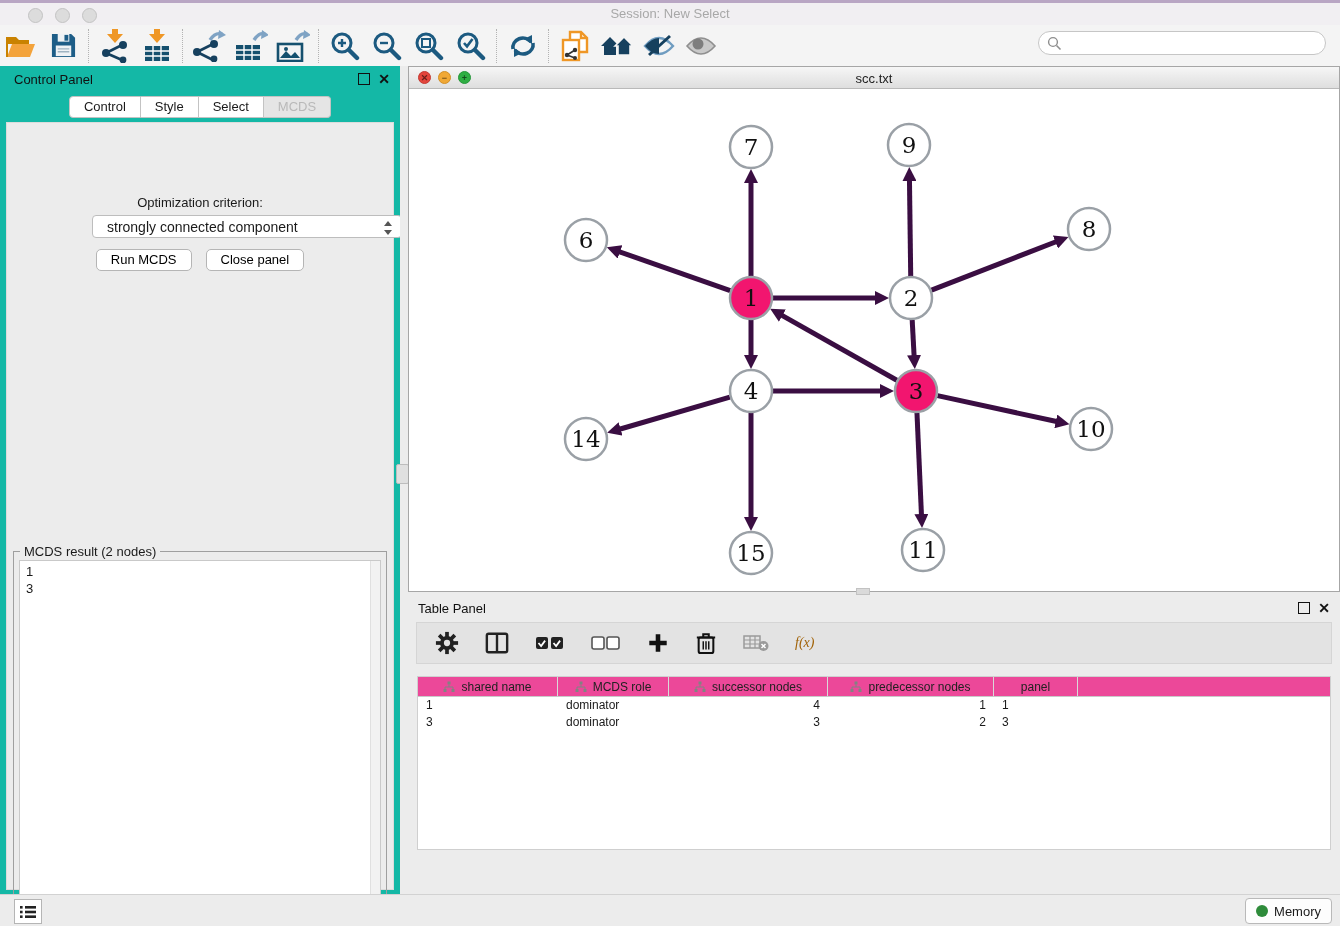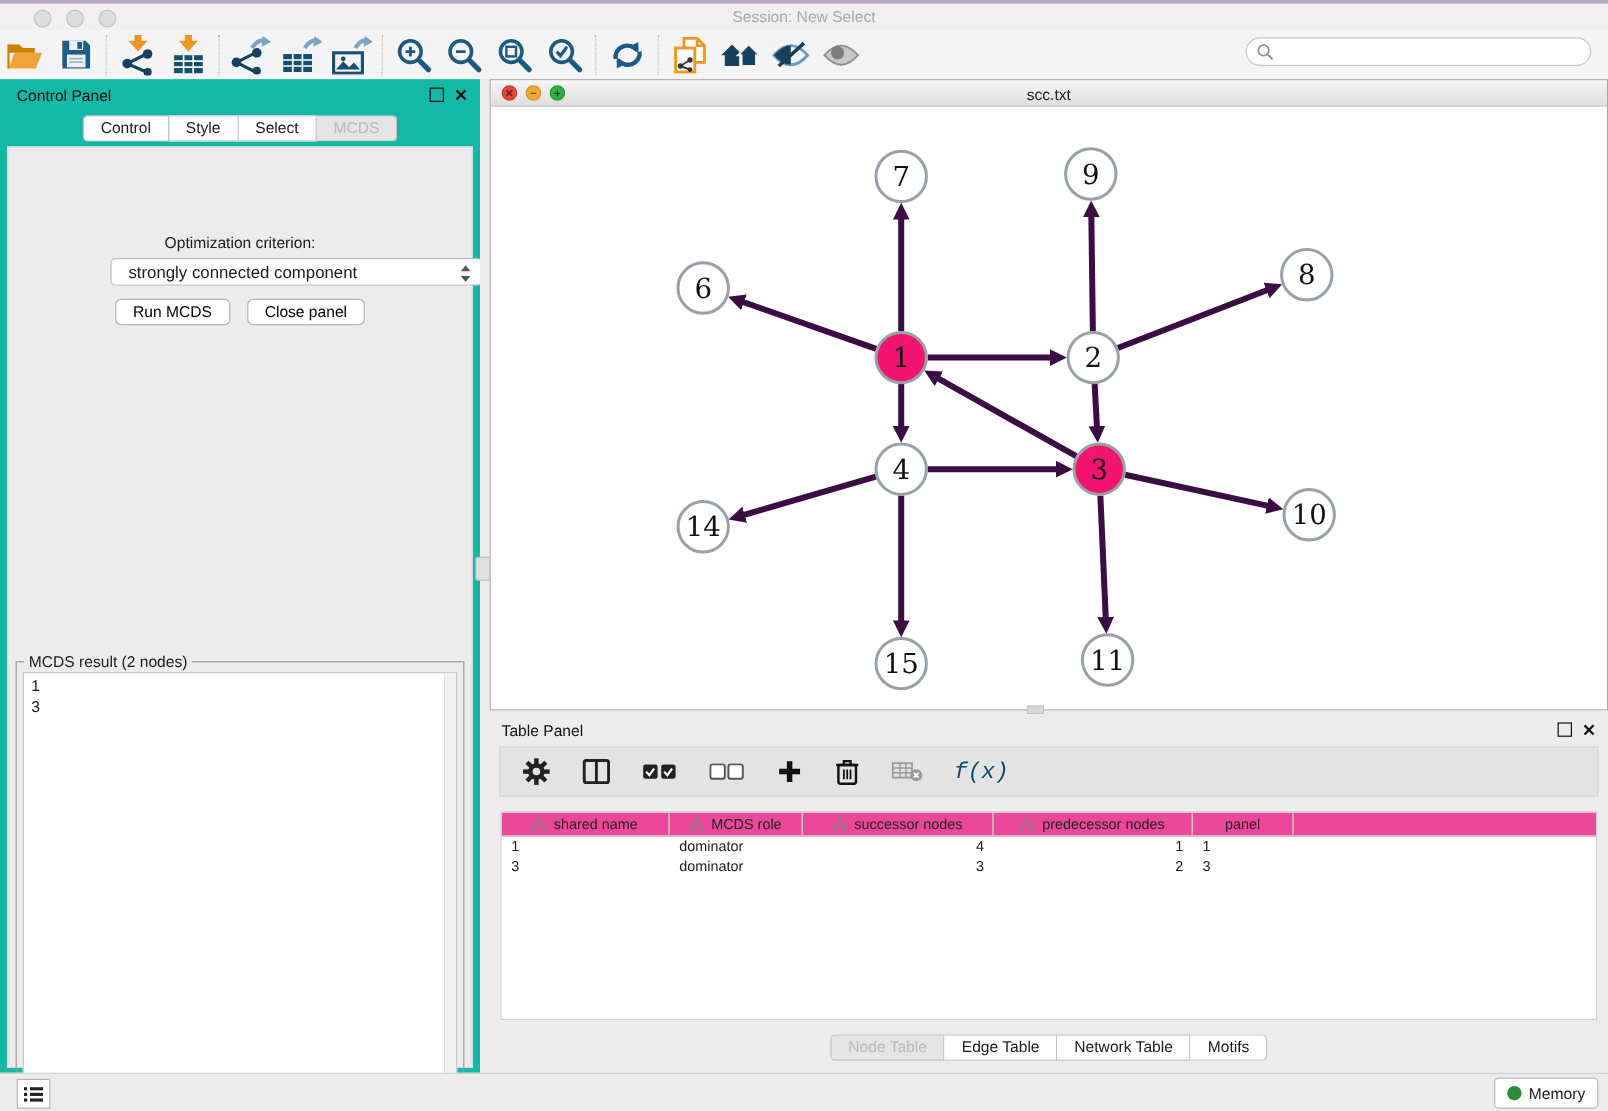--- a/index.html
+++ b/index.html
@@ -72,21 +72,21 @@
   .tl.green{background:#2fae43;border:1px solid #27963a;box-sizing:border-box;}
   #net-canvas{position:absolute;left:0;top:22px;width:930px;height:502px;background:#fff;}
   #bottom-grip{left:856px;top:588px;width:12px;height:5px;background:#dadada;border:1px solid #c2c2c2;}
 
   
   #table-panel{left:408px;top:596px;width:932px;height:298px;background:#ececec;}
   #tp-title{position:absolute;left:10px;top:5px;font-size:13px;color:#111;}
   #tp-toolbar{position:absolute;left:8px;top:26px;width:916px;height:42px;background:#e3e3e3;
               border:1px solid #d5d5d5;display:flex;align-items:center;gap:26px;padding-left:18px;box-sizing:border-box;}
   .tp-icon{display:flex;align-items:center;justify-content:center;cursor:pointer;}
-  #fx-label{font-family:Liberation Mono, monospace;font-style:italic;font-size:19px;color:#0c4a6e;}
+  #fx-label{font-family:Liberation Serif, serif;font-style:italic;font-size:14px;color:#a16207;}
   #data-table{position:absolute;left:9px;top:80px;width:914px;height:174px;background:#fff;
               border:1px solid #cfcfcf;box-sizing:border-box;overflow:hidden;}
   #thead{display:flex;background:#ec4899;border-bottom:1px solid #c9c9c9;height:19px;}
   .th{display:flex;align-items:center;justify-content:center;gap:6px;font-size:12px;color:#222;
       border-right:1px solid #d9d9d9;box-sizing:border-box;cursor:pointer;}
   .tr{display:flex;height:17px;font-size:12px;}
   .td{padding:1px 8px;box-sizing:border-box;cursor:pointer;}
   #tp-tabs{position:absolute;left:0;bottom:10px;width:100%;display:flex;justify-content:center;}
 
   
@@ -464,28 +464,20 @@
     </div>
     <div class="tr">
       <div class="td" style="width:140px">3</div>
       <div class="td" style="width:111px">dominator</div>
       <div class="td" style="width:159px;text-align:right">3</div>
       <div class="td" style="width:166px;text-align:right">2</div>
       <div class="td" style="width:84px">3</div>
     </div>
   </div>
 
-  <div id="tp-tabs">
-    <div class="seg">
-      <div class="tab selected">Node Table</div>
-      <div class="tab">Edge Table</div>
-      <div class="tab">Network Table</div>
-      <div class="tab">Motifs</div>
-    </div>
-  </div>
 </div>
 
 <div id="statusbar" class="abs">
   <div id="list-btn">
     <svg width="16" height="14" viewBox="0 0 16 14">
       <rect x="0" y="1" width="2.6" height="2.6" fill="#222"></rect>
         <rect x="5" y="1" width="11" height="2.6" fill="#222"></rect>
       <rect x="0" y="5.7" width="2.6" height="2.6" fill="#222"></rect>
         <rect x="5" y="5.7" width="11" height="2.6" fill="#222"></rect>
       <rect x="0" y="10.4" width="2.6" height="2.6" fill="#222"></rect>

